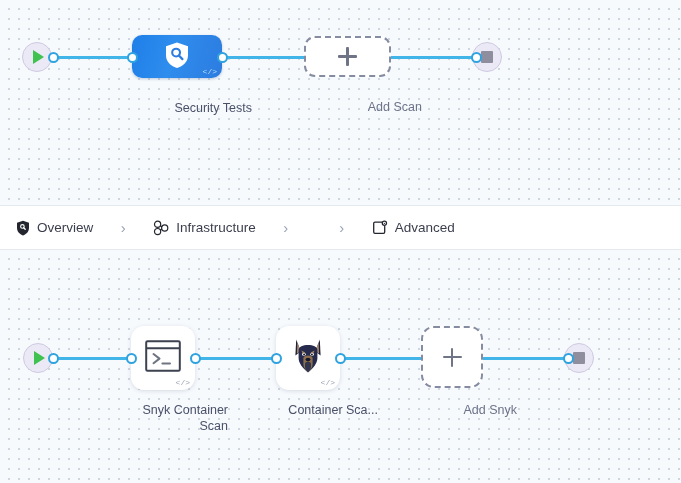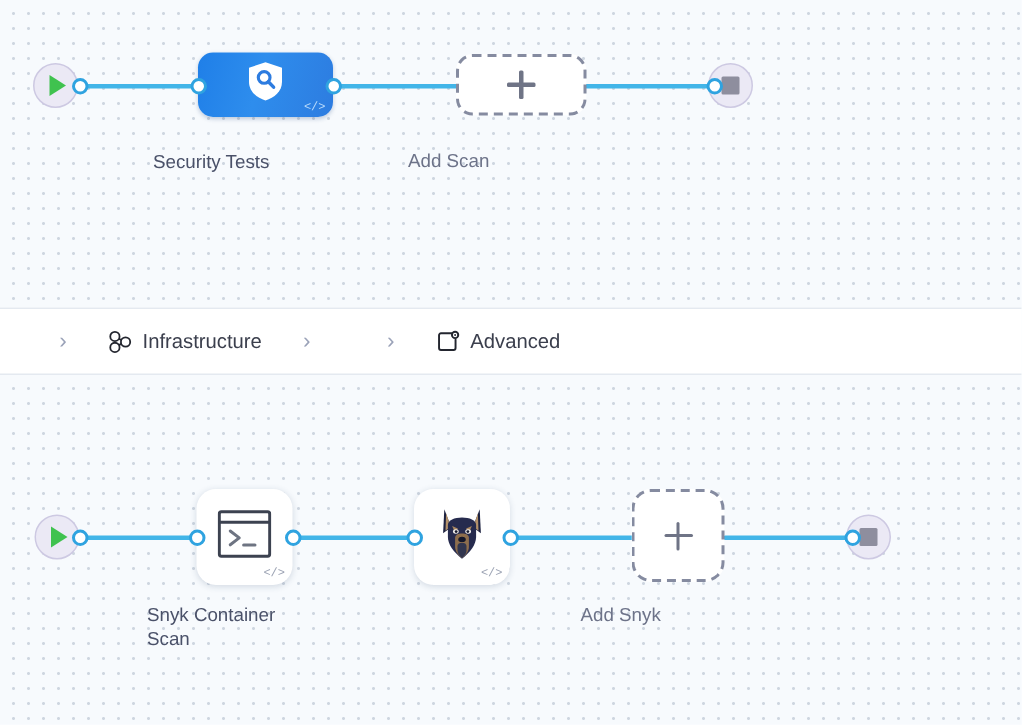--- a/index.html
+++ b/index.html
@@ -147,21 +147,21 @@
     bottom: 3px;
     font-size: 8px;
     color: #9aa1b2;
     line-height: 1;
     font-family: "Liberation Mono", monospace;
   }
 
   
   .caption {
     position: absolute;
-    text-align: left;
+    text-align: right;
     font-size: 12.5px;
     color: #4a5169;
     line-height: 16px;
   }
   .caption.muted { color: #6d7389; }
 
   
   #tabbar {
     position: absolute;
     top: 205px;
@@ -244,20 +244,30 @@
     <div class="caption muted" style="left:272px; top:99px; width:150px;">Add Scan</div>
 
     <div class="port" style="left:470.5px; top:51.5px;"></div>
     <div class="terminator" style="left:472px; top:42px;">
       <div class="stop-sq"></div>
     </div>
   </div>
 
   <div id="tabbar">
 
+    <div class="tab">
+      <span class="tab-icon">
+        <svg width="14" height="16" viewBox="0 0 14 16">
+          <path d="M7 0.8 L13 2.8 V8 C13 11.8 10.2 14.4 7 15.4 C3.8 14.4 1 11.8 1 8 V2.8 Z" fill="#23262f"></path>
+          <circle cx="6.4" cy="6.4" r="1.8" fill="none" stroke="#ffffff" stroke-width="1.1"></circle>
+          <line x1="7.7" y1="7.7" x2="9.2" y2="9.2" stroke="#ffffff" stroke-width="1.3" stroke-linecap="round"></line>
+        </svg>
+      </span>
+      <span class="tab-label">Overview</span>
+    </div>
 
     <div class="tab-sep">›</div>
 
     <div class="tab">
       <span class="tab-icon">
         <svg width="16" height="16" viewBox="0 0 16 16">
           <circle cx="4.6" cy="4.3" r="3.1" fill="none" stroke="#23262f" stroke-width="1.2"></circle>
           <circle cx="4.6" cy="11.6" r="3.1" fill="none" stroke="#23262f" stroke-width="1.2"></circle>
           <circle cx="11.7" cy="8" r="3.1" fill="none" stroke="#23262f" stroke-width="1.2"></circle>
           <line x1="7.3" y1="5.8" x2="9.1" y2="6.9" stroke="#23262f" stroke-width="1.2"></line>
@@ -341,20 +351,21 @@
           <circle cx="20.9" cy="16.4" r="0.95" fill="#15182c"></circle>
 
           <ellipse cx="17" cy="21.6" rx="2.5" ry="1.8" fill="#14172a"></ellipse>
         </svg>
       </span>
       <span class="code-badge">&lt;/&gt;</span>
     </div>
     <div class="port" style="left:270.5px; top:102.5px;"></div>
     <div class="port" style="left:334.5px; top:102.5px;"></div>
     <div class="caption" style="left:238px; top:152px; width:140px;">
+      <div>Container Sca...</div>
     </div>
 
     <div class="add-box" id="add-step-box" style="left:421px; top:76px; width:62px; height:62px;">
       <span class="plus-glyph"></span>
     </div>
     <div class="caption muted" style="left:387px; top:152px; width:130px;">Add Snyk</div>
 
     <div class="port" style="left:562.5px; top:102.5px;"></div>
     <div class="terminator" style="left:564px; top:93px;">
       <div class="stop-sq"></div>

